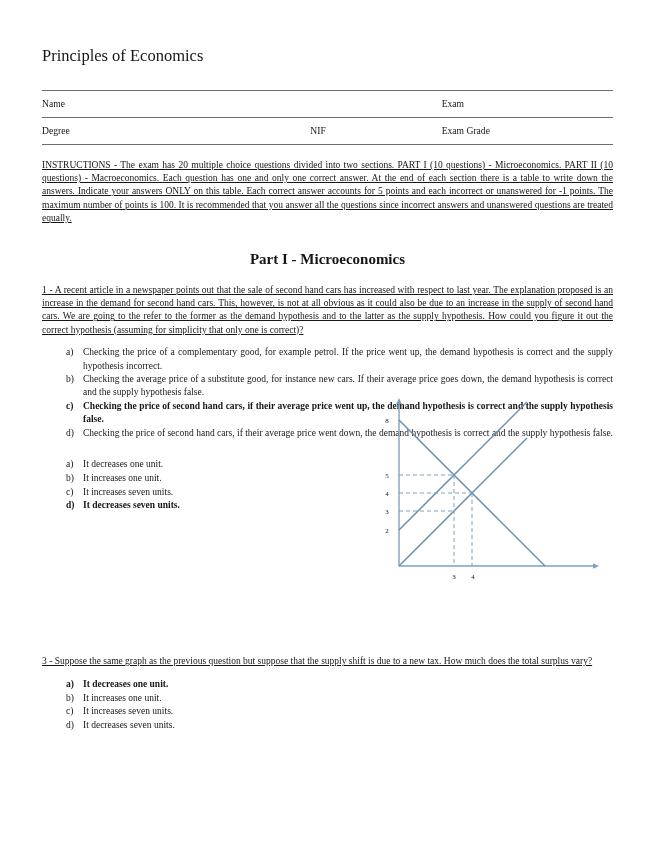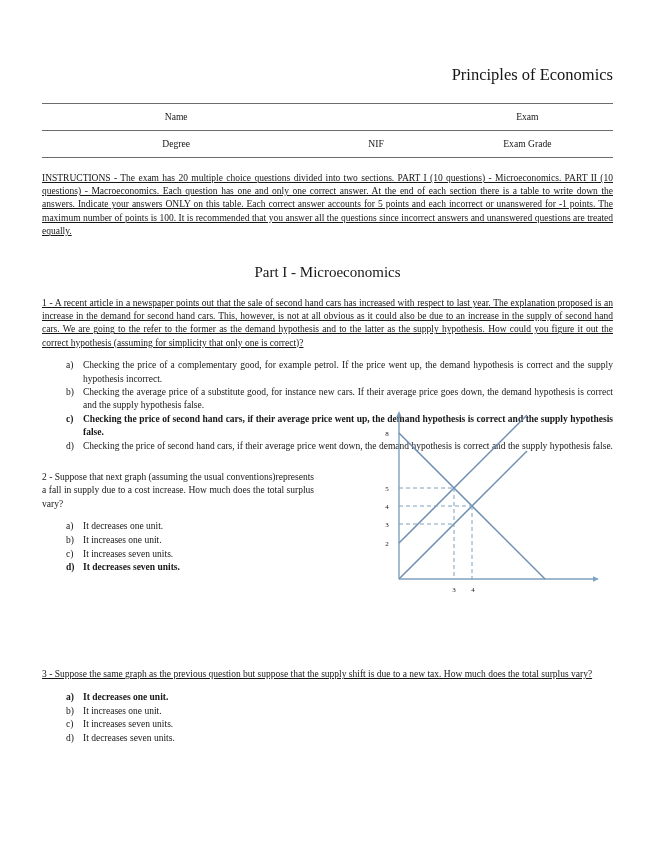--- a/index.html
+++ b/index.html
@@ -6,38 +6,38 @@
   body {
     width:655px; height:848px;
     background:#ffffff;
     font-family:"Liberation Serif", serif;
     color:#161616;
     overflow:hidden;
   }
   .page { position:relative; width:655px; height:848px; }
   .content { position:absolute; left:42px; top:0; width:571px; }
 
-  .doc-title { text-align:right; font-size:16.5px; line-height:21px; margin-top:64px; }
+  .doc-title { text-align:left; font-size:16.5px; line-height:21px; margin-top:45px; }
   .doc-title div { white-space:nowrap; }
 
-  .form-table { margin-top:18px; width:100%; border-collapse:collapse;text-align:center; }
+  .form-table { margin-top:24px; width:100%; border-collapse:collapse; }
   .form-table td { font-size:9.6px; padding:7px 0 8px 0; vertical-align:bottom; }
   .rule { height:0; border:0; border-top:1.1px solid #6c6c6c; margin:0; }
   .rule-row td { padding:0; }
   .c1 { width:47%; }
   .c2 { width:23%; }
   .c3 { width:30%; }
 
   .instructions {
     margin-top:14px; font-size:9.5px; line-height:13.2px;
     text-align:justify;
     text-decoration:underline;
   }
 
-  .part-title { text-align:center; font-size:15px; margin-top:26px; margin-bottom:16px; font-weight:normal; }
+  .part-title { text-align:center; font-size:15px; margin-top:26px; margin-bottom:16px; font-weight:bold; }
 
   .qtext { font-size:9.5px; line-height:13.2px; text-align:justify; margin-top:15px;text-decoration:underline; }
 
   ol.opts { list-style:none; margin:7px 0 0 0; padding:0 0 0 24px; }
   ol.opts li { font-size:9.5px; line-height:13.2px; text-align:justify;
                position:relative; padding-left:17px; margin-bottom:0.5px; }
   ol.opts li .mark { position:absolute; left:0; top:0; }
   ol.opts li.bold { font-weight:bold; }
 
   
@@ -139,21 +139,20 @@
           <text class="axis-num" x="14" y="82" text-anchor="middle">5</text>
           <text class="axis-num" x="14" y="100" text-anchor="middle">4</text>
           <text class="axis-num" x="14" y="118" text-anchor="middle">3</text>
           <text class="axis-num" x="14" y="137" text-anchor="middle">2</text>
 
           <text class="axis-num" x="81" y="183" text-anchor="middle">3</text>
           <text class="axis-num" x="100" y="183" text-anchor="middle">4</text>
         </svg>
       </div>
 
-      <p class="q2text">2 - Suppose that next graph (assuming the usual conventions)represents a fall in supply due to a cost increase. How much does the total surplus vary?</p>
       <ol class="opts">
         <li>
           <span class="mark">a)</span>
           <span>It decreases one unit.</span>
         </li>
         <li>
           <span class="mark">b)</span>
           <span>It increases one unit.</span>
         </li>
         <li>

